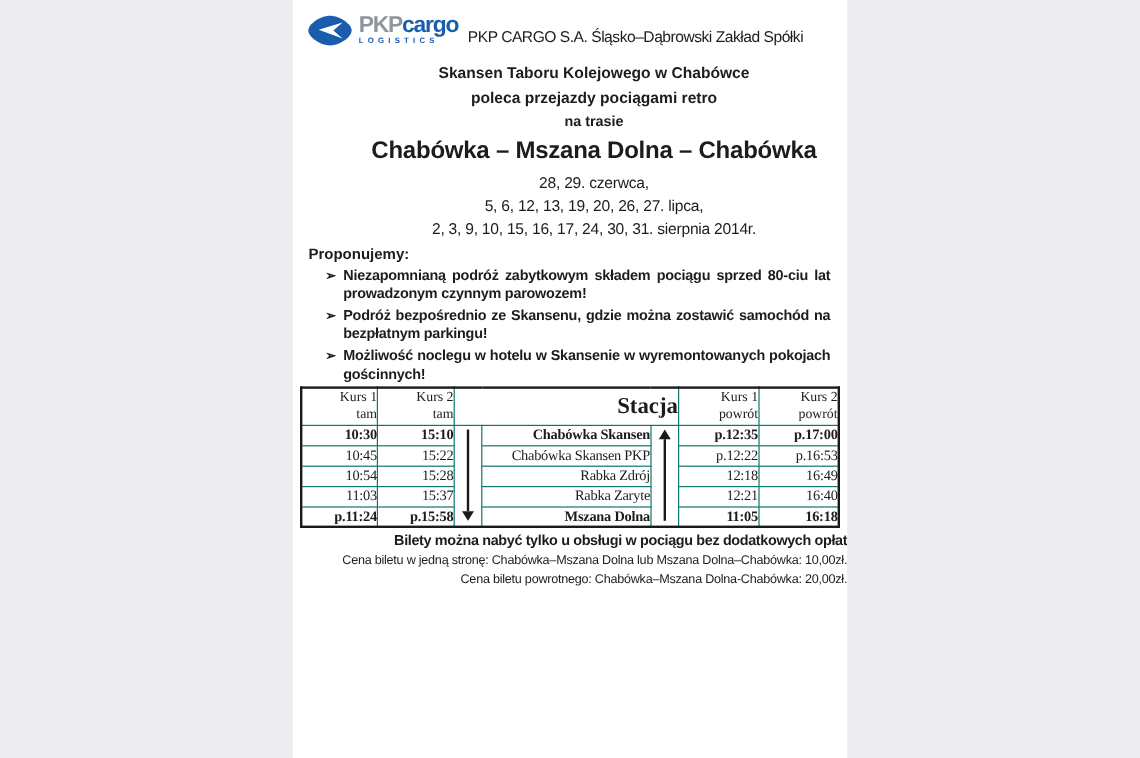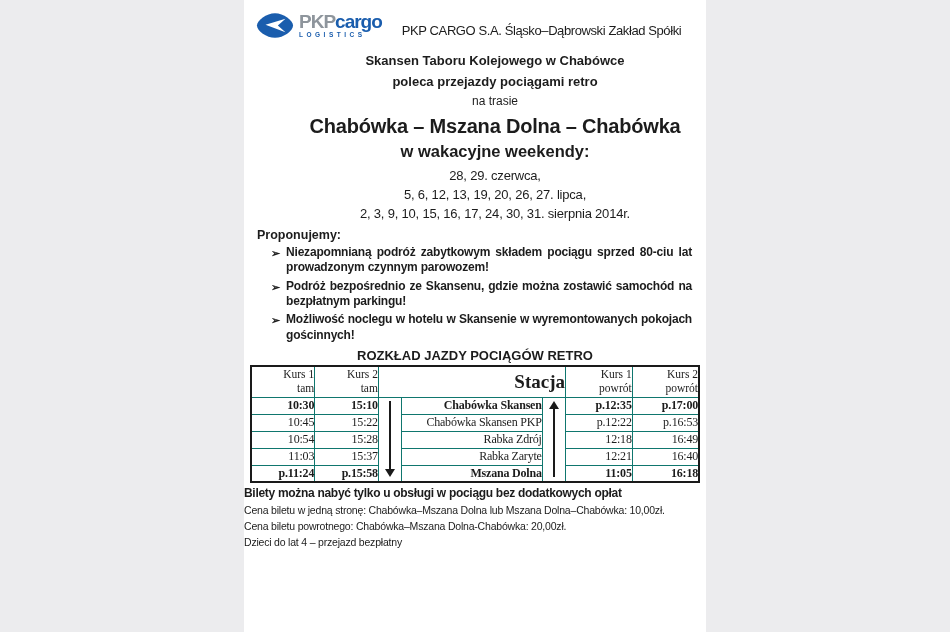--- a/index.html
+++ b/index.html
@@ -16,42 +16,42 @@
     left: 244px; top: 0;
     width: 462px; height: 632px;
     background: #ffffff;
     overflow: hidden;
   }
   
   .hdr {
     display: flex;
     align-items: flex-end;
     padding: 12px 6px 0 12px;
-    gap: 20px;
+    gap: 8px;
   }
   .pkp-logo { display: flex; align-items: center; gap: 5px; }
   .pkp-mark { width: 38px; height: 27px; flex: 0 0 auto; }
   .pkp-word { line-height: 1; }
   .pkp-word .row1 { font-size: 19px; font-weight: 700; letter-spacing: -1px; }
   .pkp-word .pkp-txt  { color: #8e959c; }
   .pkp-word .cargo-txt{ color: #1a5dad; }
   .pkp-word .row2 {
     font-size: 6.5px; font-weight: 700; color: #1a5dad;
     letter-spacing: 3.5px; margin-top: 1px;
     border-bottom: 0;
   }
   .company {
     font-size: 13px; font-weight: 400; letter-spacing: -0.4px;
     white-space: nowrap; padding-bottom: 1px;
   }
   
   .intro { text-align: center; padding-left: 40px; }
   .t-line1 { font-size: 13px; font-weight: 700; margin-top: 14px; }
   .t-line2 { font-size: 13px; font-weight: 700; margin-top: 6px; }
-  .t-line3 { font-size: 12px; font-weight: 400; margin-top: 5px; }
+  .t-line3 { font-size: 12px; font-weight: 700; margin-top: 5px; }
   .t-route { font-size: 20px; font-weight: 700; margin-top: 7px; letter-spacing: -0.2px; }
   .t-weekends { font-size: 16.5px; font-weight: 700; margin-top: 4px; }
   .t-date { font-size: 13px; font-weight: 400; margin-top: 4px; letter-spacing: -0.2px; }
   .t-date.first { margin-top: 7px; }
   
   .offers { padding: 0 14px 0 13px; margin-top: 7px; }
   .offers-heading { font-size: 12.5px; font-weight: 700; }
   .offer-item {
     display: flex; gap: 6px;
     margin-top: 3px; padding-left: 14px;
@@ -94,21 +94,21 @@
     width: 0; height: 0;
     border-left: 5px solid transparent; border-right: 5px solid transparent;
     border-top: 8px solid #1a1a1a;
   }
   .ah-up {
     width: 0; height: 0;
     border-left: 5px solid transparent; border-right: 5px solid transparent;
     border-bottom: 8px solid #1a1a1a;
   }
   
-  .tickets { text-align: left; margin-top: 3px; }
+  .tickets { text-align: right; margin-top: 3px; }
   .tickets .bold-line { font-size: 12px; font-weight: 700; letter-spacing: -0.3px; white-space: nowrap; }
   .tickets .line { font-size: 10.5px; font-weight: 400; letter-spacing: -0.2px; margin-top: 4px; white-space: nowrap; }
   
   .footer { text-align: center; margin-top: 22px; }
   .footer .f-line  { font-size: 10.5px; font-weight: 400; letter-spacing: -0.2px; white-space: nowrap; }
   .footer .f-url   { font-size: 11px; font-weight: 700; margin-top: 2px; }
   .footer .f-tel   { font-size: 11px; font-weight: 400; margin-top: 2px; }
   .footer .f-phones{ font-size: 12px; font-weight: 400; margin-top: 2px; letter-spacing: 0.2px; }
 </style>
 </head>
@@ -128,21 +128,20 @@
       </div>
     </div>
     <div class="company">PKP CARGO S.A. Śląsko–Dąbrowski Zakład Spółki</div>
   </div>
 
   <div class="intro">
     <div class="t-line1">Skansen Taboru Kolejowego w Chabówce</div>
     <div class="t-line2">poleca przejazdy pociągami retro</div>
     <div class="t-line3">na trasie</div>
     <div class="t-route">Chabówka – Mszana Dolna – Chabówka</div>
-    <div class="t-weekends">w wakacyjne weekendy:</div>
     <div class="t-date first">28, 29. czerwca,</div>
     <div class="t-date">5, 6, 12, 13, 19, 20, 26, 27. lipca,</div>
     <div class="t-date">2, 3, 9, 10, 15, 16, 17, 24, 30, 31. sierpnia 2014r.</div>
   </div>
 
   <div class="offers">
     <div class="offers-heading">Proponujemy:</div>
     <div class="offer-item">
       <span class="marker">➢</span>
       <span class="txt">Niezapomnianą podróż zabytkowym składem pociągu sprzed 80-ciu lat prowadzonym czynnym parowozem!</span>
@@ -150,21 +149,20 @@
     <div class="offer-item">
       <span class="marker">➢</span>
       <span class="txt">Podróż bezpośrednio ze Skansenu, gdzie można zostawić samochód na bezpłatnym parkingu!</span>
     </div>
     <div class="offer-item">
       <span class="marker">➢</span>
       <span class="txt">Możliwość noclegu w hotelu w Skansenie w wyremontowanych pokojach gościnnych!</span>
     </div>
   </div>
 
-  <div class="tt-title">ROZKŁAD JAZDY POCIĄGÓW RETRO</div>
   <table class="tt">
     <colgroup>
       <col class="c-time">
         <col class="c-time">
         <col class="c-arrow">
         <col class="c-sta">
         <col class="c-arrow">
         <col class="c-ret">
         <col class="c-ret">
     </colgroup>
@@ -225,17 +223,16 @@
         <td>11:05</td>
         <td>16:18</td>
       </tr>
     </tbody>
   </table>
 
   <div class="tickets">
     <div class="bold-line">Bilety można nabyć tylko u obsługi w pociągu bez dodatkowych opłat</div>
     <div class="line">Cena biletu w jedną stronę: Chabówka–Mszana Dolna lub Mszana Dolna–Chabówka: 10,00zł.</div>
     <div class="line">Cena biletu powrotnego: Chabówka–Mszana Dolna-Chabówka: 20,00zł.</div>
-    <div class="line">Dzieci do lat 4 – przejazd bezpłatny</div>
   </div>
 
 
 </div>
 
 </body></html>

